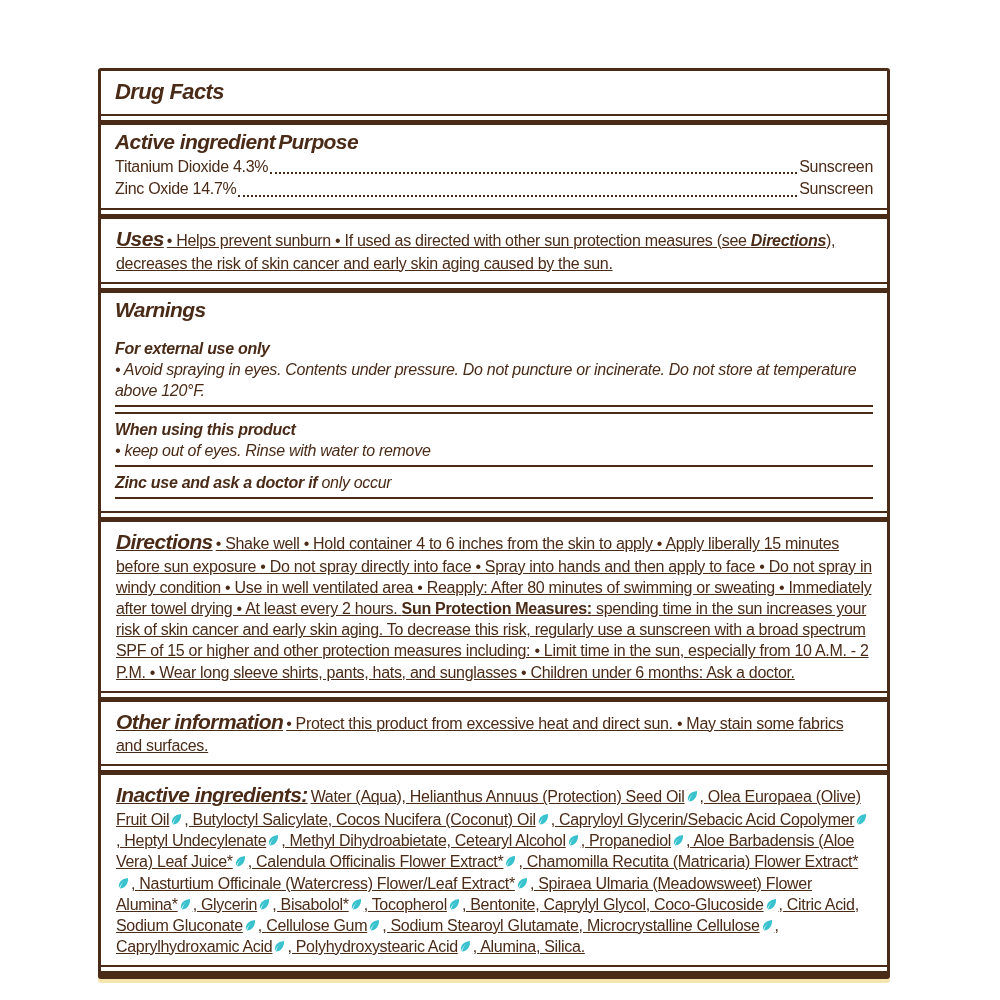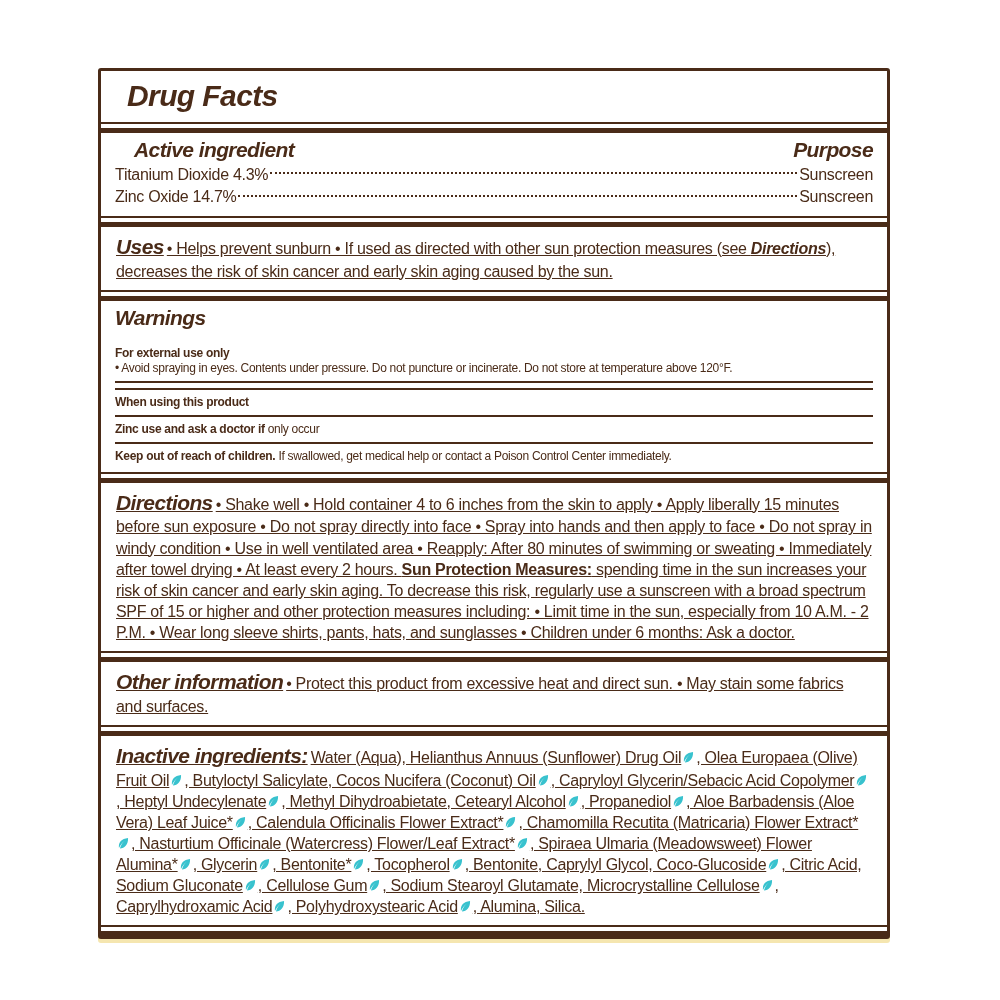--- a/index.html
+++ b/index.html
@@ -12,29 +12,29 @@
     font-family:"Liberation Sans",sans-serif;color:var(--brown);
   }
   .label-box{
     position:absolute;left:98px;top:68px;width:792px;box-sizing:border-box;
     background:#fff;border:3px solid var(--brown);border-radius:3px;
     box-shadow:0 4px 0 var(--gold);
   }
   .section{padding:5px 14px 7px;}
   .title-section{padding:8px 14px 9px;}
   .divider{height:4px;border-top:2px solid var(--brown);border-bottom:5px solid var(--brown);background:#fff;}
-  .title{font-size:30px;font-weight:bold;font-style:italic;letter-spacing:-0.6px;margin-left:12px;}
+  .title{font-size:22px;font-weight:bold;font-style:italic;letter-spacing:-0.6px;}
   .run-head{font-size:21px;font-weight:bold;font-style:italic;letter-spacing:-0.6px;margin-right:3px;}
   .body-text{margin:1px;font-size:16px;line-height:1.32;letter-spacing:-0.3px;text-decoration:underline;}
   .bold{font-weight:bold;}
   .italic{font-style:italic;}
-  .ai-head-row{display:flex;justify-content:space-between;align-items:baseline;margin-bottom:2px;margin-left:19px;}
-  .ai-row{display:flex;align-items:center;font-size:16px;line-height:1.4;letter-spacing:-0.3px;}
+  .ai-head-row{display:flex;justify-content:flex-start;align-items:baseline;margin-bottom:2px;}
+  .ai-row{display:flex;align-items:flex-end;font-size:16px;line-height:1.4;letter-spacing:-0.3px;}
   .ai-leader{flex:1;border-bottom:2px dotted var(--brown);margin:0 2px 4px 2px;}
-  .w-block{font-size:12px;line-height:1.32;letter-spacing:-0.3px;}
+  .w-block{font-size:16px;line-height:1.32;letter-spacing:-0.3px;font-style:italic;}
   .warnings-heading{display:block;margin-bottom:16px;}
   .thin-rule{border:none;border-top:2px solid var(--brown);margin:4px 0 5px;}
   .leaf-icon{display:inline-block;width:13px;height:13px;vertical-align:-1px;margin:0 1px;}
 </style>
 </head>
 <body>
 
 <div class="label-box">
 
   <div class="section title-section">
@@ -71,43 +71,43 @@
   <div class="divider"></div>
 
   <div class="section">
     <span class="run-head warnings-heading">Warnings</span>
     <div>
         <div class="w-block"><span class="bold">For external use only</span></div>
         <div class="w-block"><span>• Avoid spraying in eyes. Contents under pressure. Do not puncture or incinerate. Do not store at temperature above 120°F.</span></div>
         <div class="thin-rule"></div>
         <div class="thin-rule"></div>
         <div class="w-block"><span class="bold">When using this product</span></div>
+        <div class="w-block"><span>• keep out of eyes. Rinse with water to remove</span></div>
         <div class="thin-rule"></div>
         <div class="w-block"><span class="bold">Zinc use and ask a doctor if</span><span> only occur</span></div>
         <div class="thin-rule"></div>
-        <div class="w-block"><span class="bold">Keep out of reach of children.</span><span> If swallowed, get medical help or contact a Poison Control Center immediately.</span></div>
       </div>
   </div>
 
   <div class="divider"></div>
 
   <div class="section">
     <p class="body-text"><span class="run-head">Directions</span><span><span>• Shake well • Hold container 4 to 6 inches from the skin to apply • Apply liberally 15 minutes before sun exposure • Do not spray directly into face • Spray into hands and then apply to face • Do not spray in windy condition • Use in well ventilated area • Reapply: After 80 minutes of swimming or sweating • Immediately after towel drying • At least every 2 hours. </span><span class="bold">Sun Protection Measures:</span><span> spending time in the sun increases your risk of skin cancer and early skin aging. To decrease this risk, regularly use a sunscreen with a broad spectrum SPF of 15 or higher and other protection measures including: • Limit time in the sun, especially from 10 A.M. - 2 P.M. • Wear long sleeve shirts, pants, hats, and sunglasses • Children under 6 months: Ask a doctor.</span></span></p>
   </div>
 
   <div class="divider"></div>
 
   <div class="section">
     <p class="body-text"><span class="run-head">Other information</span><span><span>• Protect this product from excessive heat and direct sun. • May stain some fabrics and surfaces.</span></span></p>
   </div>
 
   <div class="divider"></div>
 
   <div class="section">
-    <p class="body-text"><span class="run-head">Inactive ingredients:</span><span><span>Water (Aqua), Helianthus Annuus (Sunflower) Drug Oil</span><svg viewBox="0 0 20 20" class="leaf-icon">
+    <p class="body-text"><span class="run-head">Inactive ingredients:</span><span><span>Water (Aqua), Helianthus Annuus (Protection) Seed Oil</span><svg viewBox="0 0 20 20" class="leaf-icon">
             <path d="M3 17 C2 8 7 2.5 17 1.5 C17.5 11 12 17.5 4.5 17.8 C6 12 9 8 12 5.5 C8.5 8 5.5 12 3 17 Z" fill="#38c2ce"></path>
           </svg><span>, Olea Europaea (Olive) Fruit Oil</span><svg viewBox="0 0 20 20" class="leaf-icon">
             <path d="M3 17 C2 8 7 2.5 17 1.5 C17.5 11 12 17.5 4.5 17.8 C6 12 9 8 12 5.5 C8.5 8 5.5 12 3 17 Z" fill="#38c2ce"></path>
           </svg><span>, Butyloctyl Salicylate, Cocos Nucifera (Coconut) Oil</span><svg viewBox="0 0 20 20" class="leaf-icon">
             <path d="M3 17 C2 8 7 2.5 17 1.5 C17.5 11 12 17.5 4.5 17.8 C6 12 9 8 12 5.5 C8.5 8 5.5 12 3 17 Z" fill="#38c2ce"></path>
           </svg><span>, Capryloyl Glycerin/Sebacic Acid Copolymer</span><svg viewBox="0 0 20 20" class="leaf-icon">
             <path d="M3 17 C2 8 7 2.5 17 1.5 C17.5 11 12 17.5 4.5 17.8 C6 12 9 8 12 5.5 C8.5 8 5.5 12 3 17 Z" fill="#38c2ce"></path>
           </svg><span>, Heptyl Undecylenate</span><svg viewBox="0 0 20 20" class="leaf-icon">
             <path d="M3 17 C2 8 7 2.5 17 1.5 C17.5 11 12 17.5 4.5 17.8 C6 12 9 8 12 5.5 C8.5 8 5.5 12 3 17 Z" fill="#38c2ce"></path>
           </svg><span>, Methyl Dihydroabietate, Cetearyl Alcohol</span><svg viewBox="0 0 20 20" class="leaf-icon">
@@ -119,21 +119,21 @@
           </svg><span>, Calendula Officinalis Flower Extract*</span><svg viewBox="0 0 20 20" class="leaf-icon">
             <path d="M3 17 C2 8 7 2.5 17 1.5 C17.5 11 12 17.5 4.5 17.8 C6 12 9 8 12 5.5 C8.5 8 5.5 12 3 17 Z" fill="#38c2ce"></path>
           </svg><span>, Chamomilla Recutita (Matricaria) Flower Extract*</span><svg viewBox="0 0 20 20" class="leaf-icon">
             <path d="M3 17 C2 8 7 2.5 17 1.5 C17.5 11 12 17.5 4.5 17.8 C6 12 9 8 12 5.5 C8.5 8 5.5 12 3 17 Z" fill="#38c2ce"></path>
           </svg><span>, Nasturtium Officinale (Watercress) Flower/Leaf Extract*</span><svg viewBox="0 0 20 20" class="leaf-icon">
             <path d="M3 17 C2 8 7 2.5 17 1.5 C17.5 11 12 17.5 4.5 17.8 C6 12 9 8 12 5.5 C8.5 8 5.5 12 3 17 Z" fill="#38c2ce"></path>
           </svg><span>, Spiraea Ulmaria (Meadowsweet) Flower Alumina*</span><svg viewBox="0 0 20 20" class="leaf-icon">
             <path d="M3 17 C2 8 7 2.5 17 1.5 C17.5 11 12 17.5 4.5 17.8 C6 12 9 8 12 5.5 C8.5 8 5.5 12 3 17 Z" fill="#38c2ce"></path>
           </svg><span>, Glycerin</span><svg viewBox="0 0 20 20" class="leaf-icon">
             <path d="M3 17 C2 8 7 2.5 17 1.5 C17.5 11 12 17.5 4.5 17.8 C6 12 9 8 12 5.5 C8.5 8 5.5 12 3 17 Z" fill="#38c2ce"></path>
-          </svg><span>, Bentonite*</span><svg viewBox="0 0 20 20" class="leaf-icon">
+          </svg><span>, Bisabolol*</span><svg viewBox="0 0 20 20" class="leaf-icon">
             <path d="M3 17 C2 8 7 2.5 17 1.5 C17.5 11 12 17.5 4.5 17.8 C6 12 9 8 12 5.5 C8.5 8 5.5 12 3 17 Z" fill="#38c2ce"></path>
           </svg><span>, Tocopherol</span><svg viewBox="0 0 20 20" class="leaf-icon">
             <path d="M3 17 C2 8 7 2.5 17 1.5 C17.5 11 12 17.5 4.5 17.8 C6 12 9 8 12 5.5 C8.5 8 5.5 12 3 17 Z" fill="#38c2ce"></path>
           </svg><span>, Bentonite, Caprylyl Glycol, Coco-Glucoside</span><svg viewBox="0 0 20 20" class="leaf-icon">
             <path d="M3 17 C2 8 7 2.5 17 1.5 C17.5 11 12 17.5 4.5 17.8 C6 12 9 8 12 5.5 C8.5 8 5.5 12 3 17 Z" fill="#38c2ce"></path>
           </svg><span>, Citric Acid, Sodium Gluconate</span><svg viewBox="0 0 20 20" class="leaf-icon">
             <path d="M3 17 C2 8 7 2.5 17 1.5 C17.5 11 12 17.5 4.5 17.8 C6 12 9 8 12 5.5 C8.5 8 5.5 12 3 17 Z" fill="#38c2ce"></path>
           </svg><span>, Cellulose Gum</span><svg viewBox="0 0 20 20" class="leaf-icon">
             <path d="M3 17 C2 8 7 2.5 17 1.5 C17.5 11 12 17.5 4.5 17.8 C6 12 9 8 12 5.5 C8.5 8 5.5 12 3 17 Z" fill="#38c2ce"></path>
           </svg><span>, Sodium Stearoyl Glutamate, Microcrystalline Cellulose</span><svg viewBox="0 0 20 20" class="leaf-icon">

